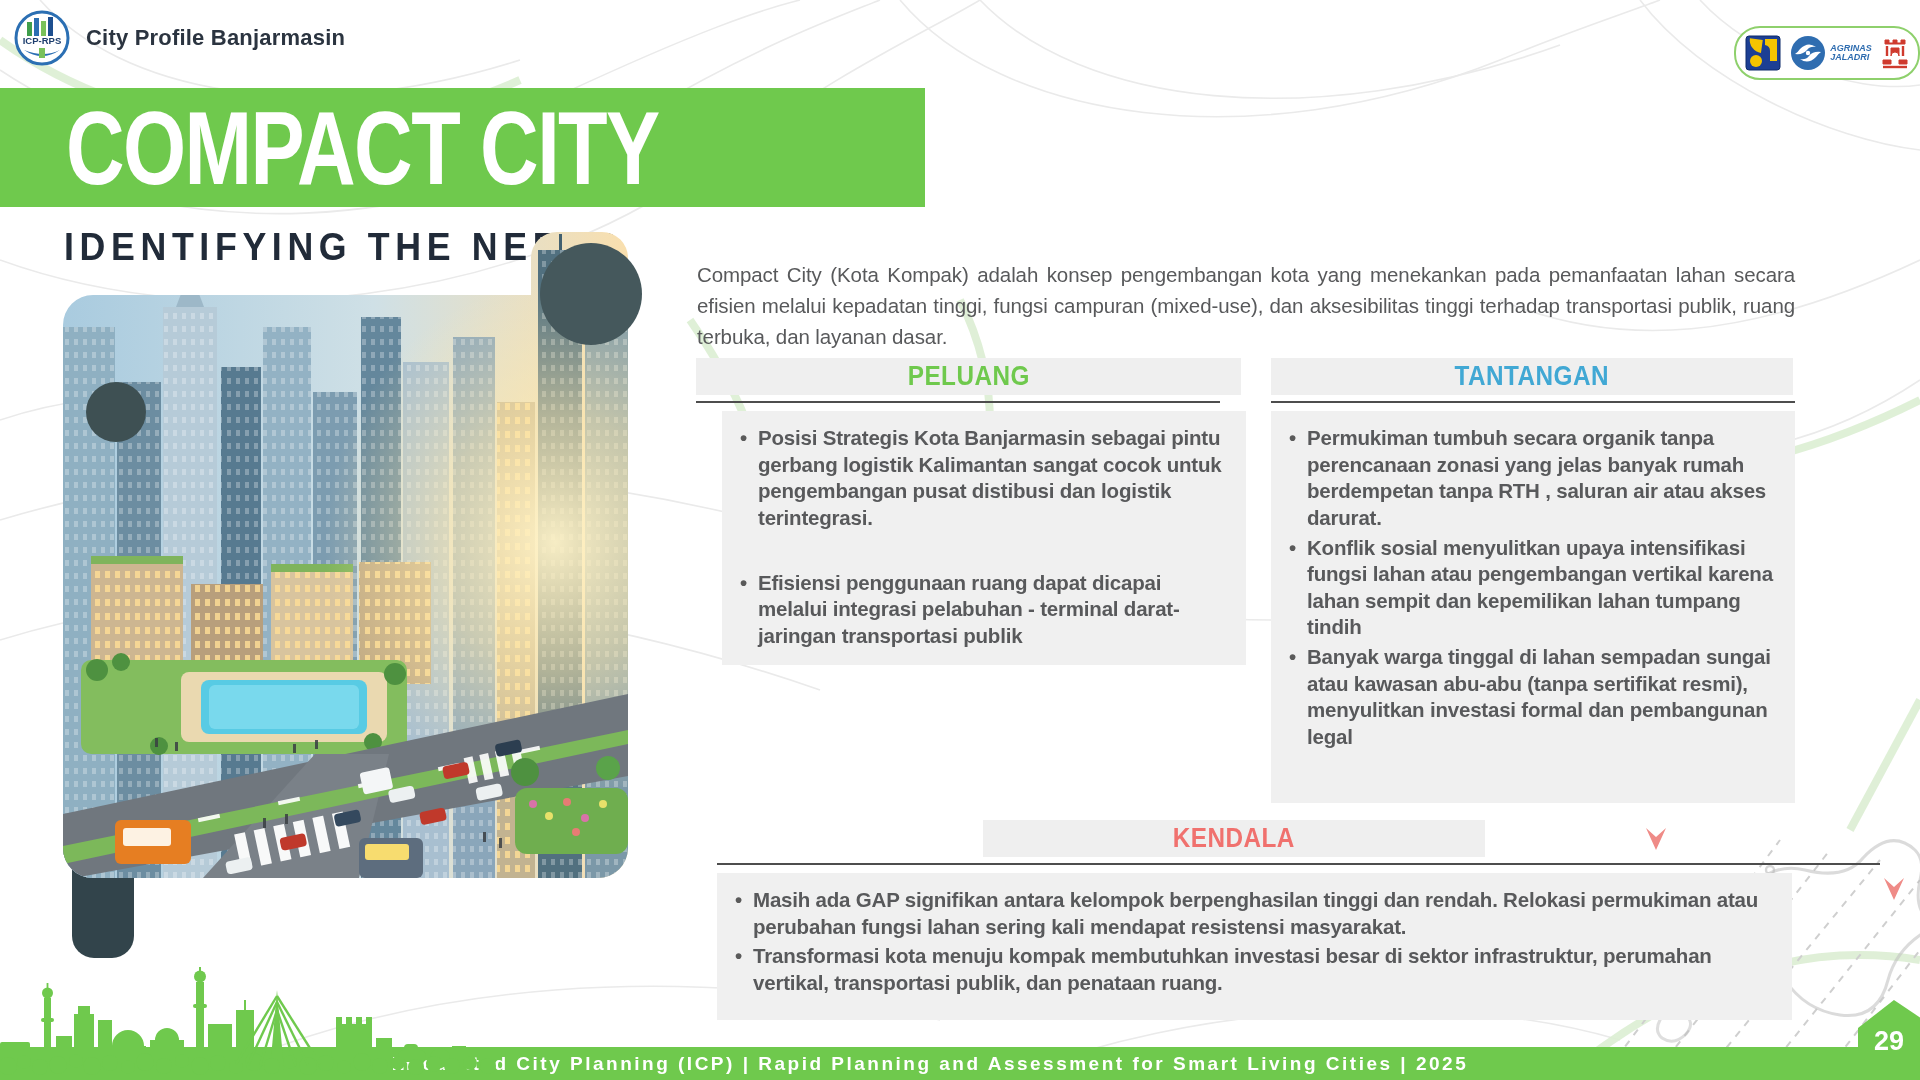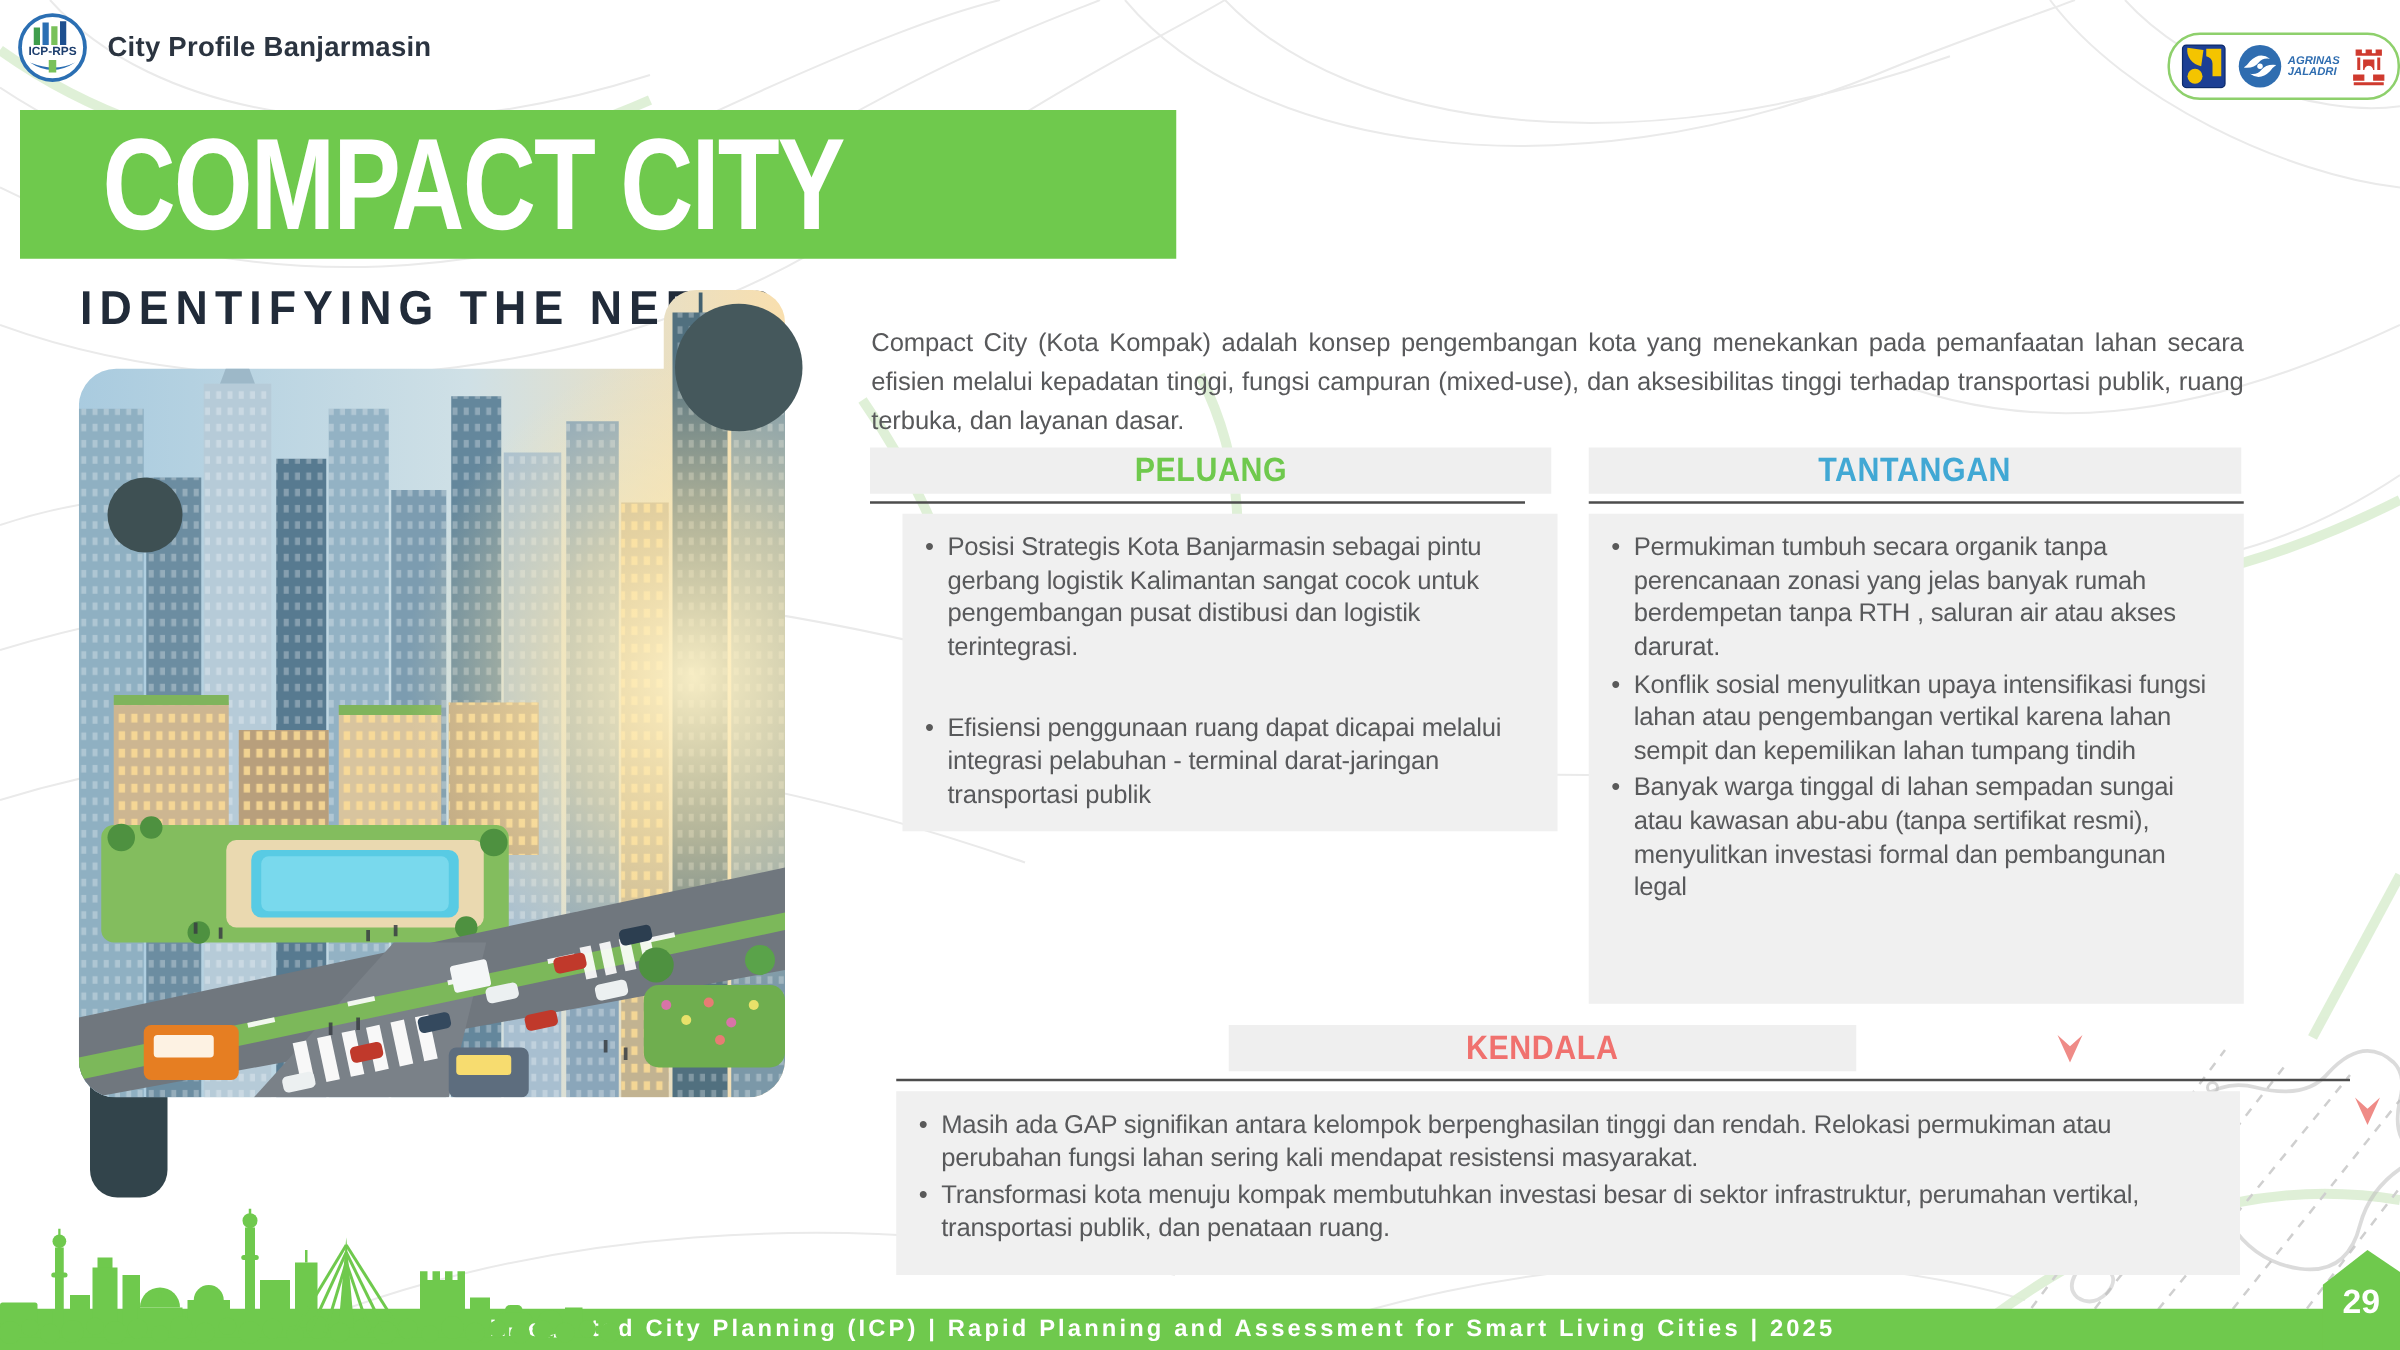--- a/index.html
+++ b/index.html
@@ -16,21 +16,21 @@
   .top-header{left:14px;top:10px;z-index:5;display:flex;align-items:center;gap:16px;}
   .brand-title{font-size:22px;font-weight:bold;color:#2b3440;letter-spacing:.2px;}
 
   .logo-pill{right:0;top:26px;z-index:5;width:182px;height:50px;background:#fff;
     border:2px solid #8ed06c;border-radius:26px;display:flex;align-items:center;
     justify-content:center;gap:9px;}
   .agrinas-wrap{display:flex;align-items:center;gap:4px;}
   .agrinas-text{font-size:9px;line-height:9px;font-weight:bold;color:#2f6db0;font-style:italic;}
 
   
-  .banner{left:16px;top:88px;width:925px;height:119px;background:#6fc94d;z-index:3;
+  .banner{left:0;top:88px;width:925px;height:119px;background:#6fc94d;z-index:3;
     display:flex;align-items:center;}
   .banner-text{font-size:104px;font-weight:bold;color:#ffffff;line-height:1;
     margin-left:66px;display:inline-block;transform:scaleX(.78);transform-origin:left center;
     letter-spacing:-2px;white-space:nowrap;}
 
   .section-title{left:64px;top:226px;z-index:3;font-size:38px;font-weight:bold;color:#212b39;
     letter-spacing:6px;white-space:nowrap;transform:scaleX(.94);transform-origin:left top;}
 
   
   .photo-wrap{left:63px;top:232px;width:565px;height:646px;z-index:3;}
@@ -54,21 +54,21 @@
   .hdr-tantangan{left:1271px;top:358px;width:522px;}
   .hdr-tantangan span{color:#41a8d4;}
   .hdr-kendala{left:983px;top:820px;width:502px;}
   .hdr-kendala span{color:#f0716e;}
 
   .divider{border-top:2px solid #4d4d4d;z-index:3;}
   .div-peluang{left:696px;top:401px;width:524px;}
   .div-tantangan{left:1271px;top:401px;width:524px;}
   .div-kendala{left:717px;top:863px;width:1163px;}
 
-  .box{background:#f0f0f0;z-index:3;padding:14px 20px 16px 14px;box-sizing:border-box;}
+  .box{background:#f0f0f0;z-index:3;padding:14px 20px 16px 14px;box-sizing:border-box;font-weight:bold;}
   .box-peluang{left:722px;top:411px;width:524px;min-height:240px;}
   .box-tantangan{left:1271px;top:411px;width:524px;min-height:392px;}
   .box-kendala{left:717px;top:873px;width:1075px;min-height:147px;}
 
   .box ul{margin:0;padding:0;list-style:none;}
   .box li{position:relative;padding-left:22px;font-size:20.5px;line-height:1.3;
     color:#58595b;letter-spacing:-.2px;}
   .box li::before{content:"\2022";position:absolute;left:4px;top:0;color:#5a5a5a;}
   .box li + li{margin-top:3px;}
   .box-peluang li + li{margin-top:38px;}

